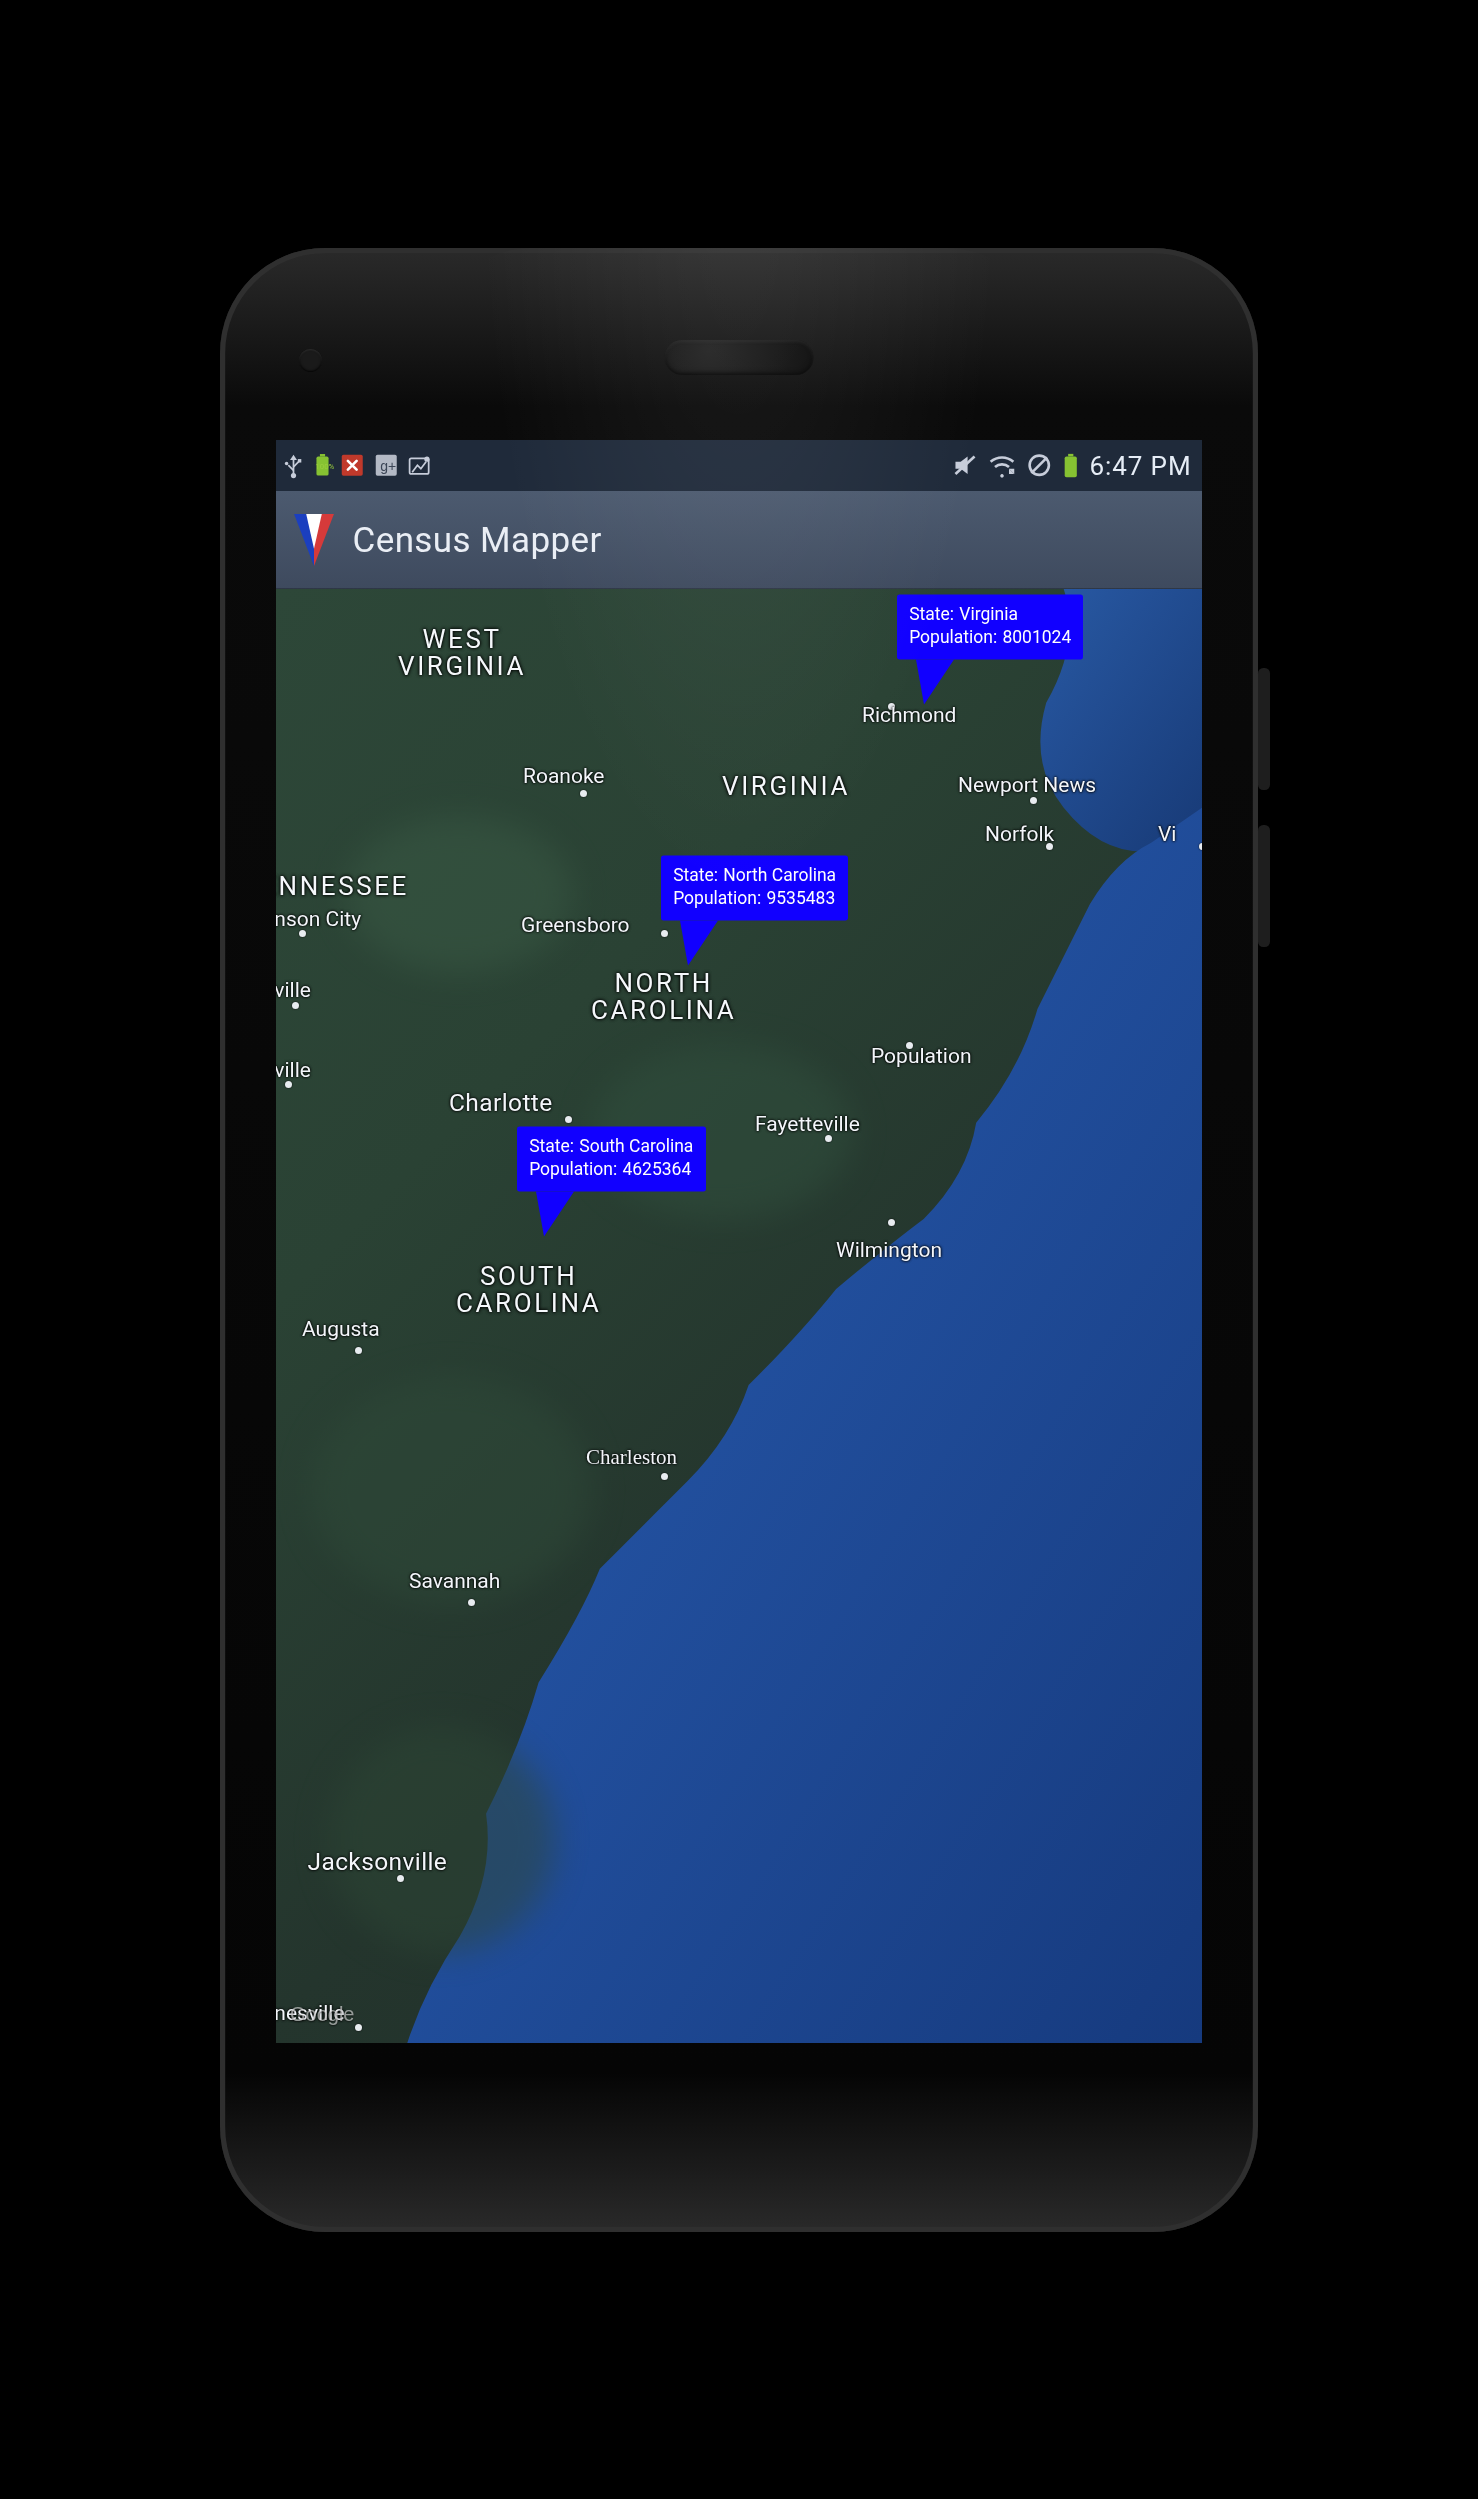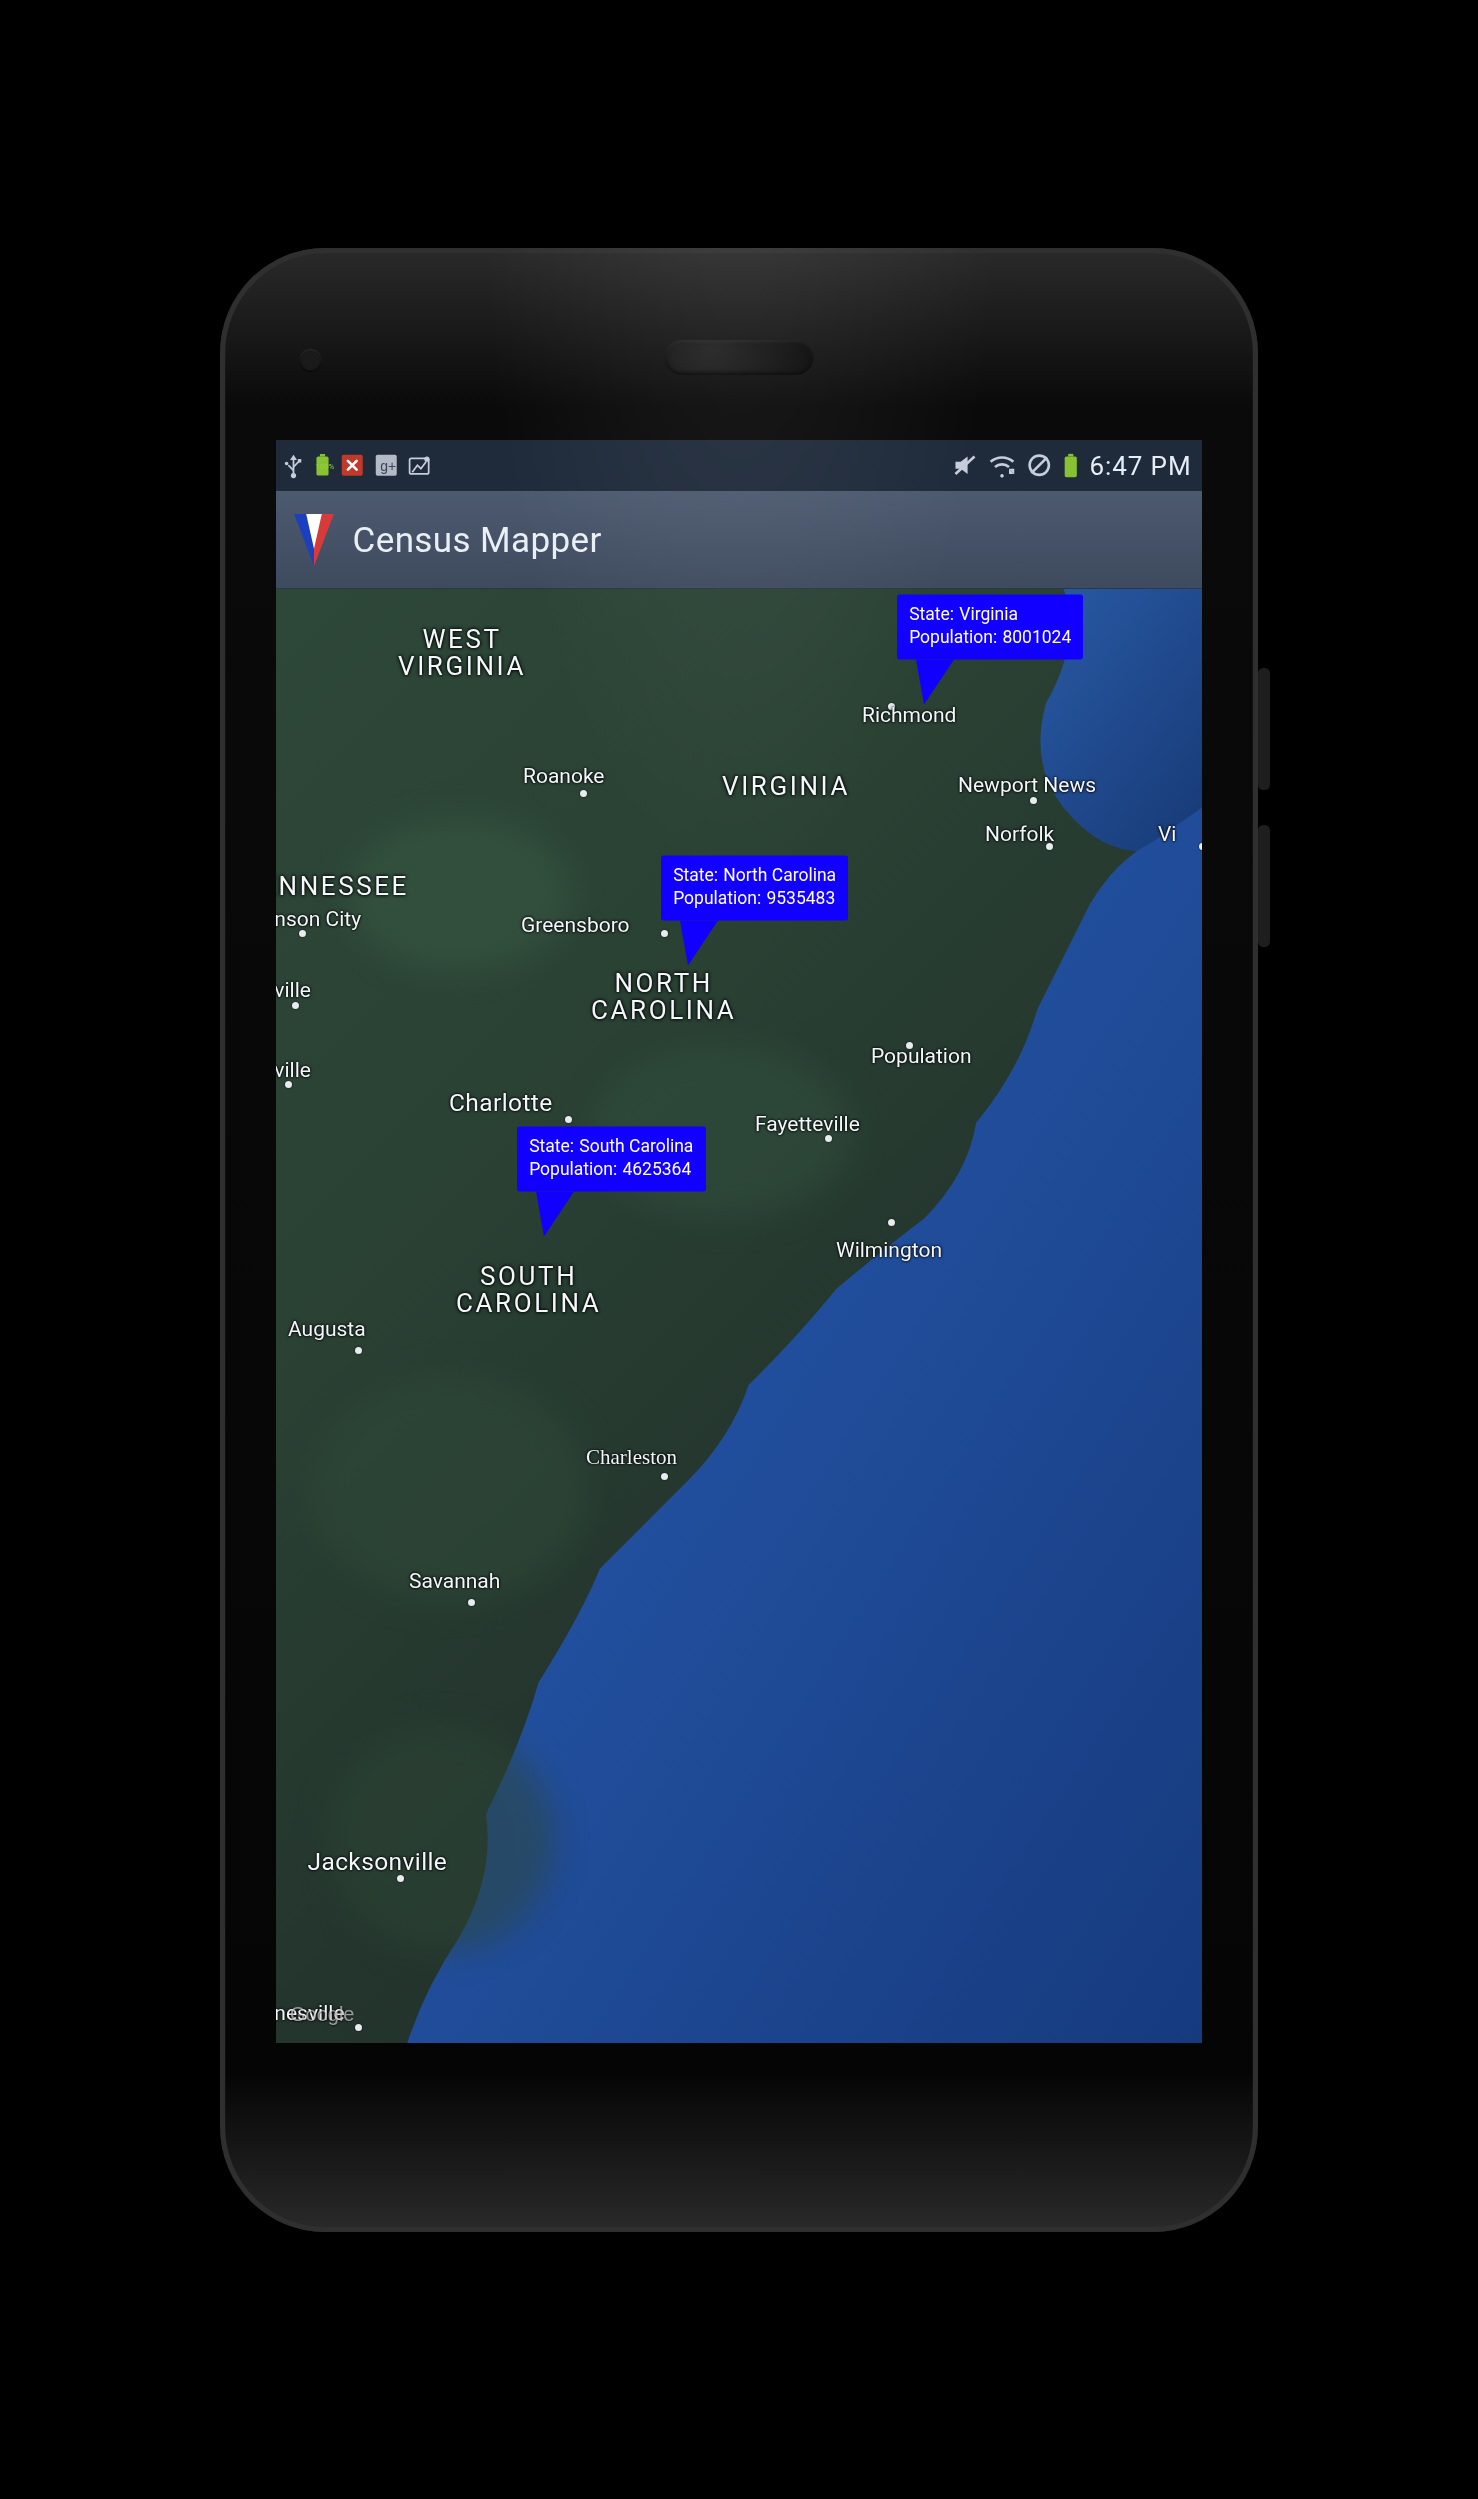--- a/index.html
+++ b/index.html
@@ -371,21 +371,21 @@
             <div class="city-label" style="left: 245px; top: 324px;">Greensboro</div>
             <div class="city-dot" style="left: 630px; top: 453px;"></div>
             <div class="city-label" style="left: 595px; top: 455px;">Population</div>
             <div class="city-dot" style="left: 289px; top: 527px;"></div>
             <div class="city-label big" style="left: 173px; top: 499px;">Charlotte</div>
             <div class="city-dot" style="left: 549px; top: 546px;"></div>
             <div class="city-label" style="left: 479px; top: 523px;">Fayetteville</div>
             <div class="city-dot" style="left: 612px; top: 630px;"></div>
             <div class="city-label" style="left: 560px; top: 602px; margin-top: 47px;">Wilmington</div>
             <div class="city-dot" style="left: 79px; top: 758px;"></div>
-            <div class="city-label" style="left: 12px; top: 728px;">Augusta</div>
+            <div class="city-label" style="left: 26px; top: 728px;">Augusta</div>
             <div class="city-dot" style="left: 385px; top: 884px;"></div>
             <div class="city-label" style="left: 310px; top: 856px; font-family: Liberation Serif, serif;">Charleston</div>
             <div class="city-dot" style="left: 192px; top: 1010px;"></div>
             <div class="city-label" style="left: 133px; top: 980px;">Savannah</div>
             <div class="city-dot" style="left: 121px; top: 1286px;"></div>
             <div class="city-label big" style="left: 31.5px; top: 1258px;">Jacksonville</div>
             <div class="city-dot" style="left: 79px; top: 1435px;"></div>
             <div class="city-label" style="left: -1.7px; top: 1412px;">nesville</div>
             <div class="city-dot" style="left: 23px; top: 341px;"></div>
             <div class="city-label" style="left: -1.7px; top: 318px;">nson City</div>

